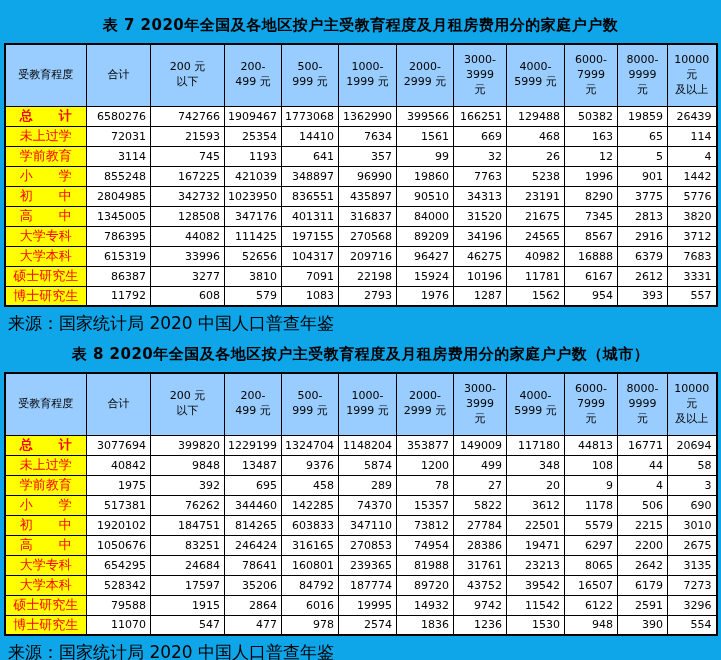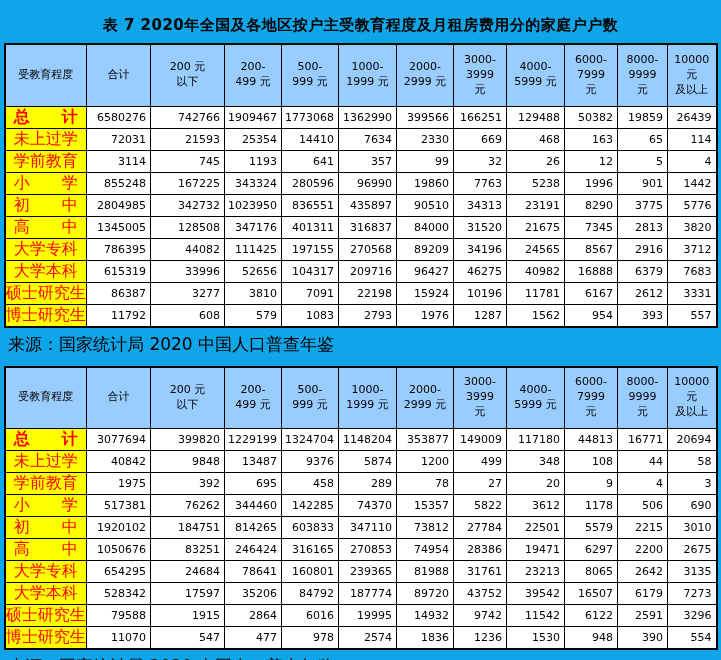--- a/index.html
+++ b/index.html
@@ -43,21 +43,21 @@
     vertical-align: middle;
     white-space: pre-line;
     line-height: 1.35;
     padding: 0 1px;
     color: #000000;
   }
   tbody tr { height: 20px; }
   tbody th.row-label {
     background: var(--label-bg, #FFFF00);
     color: var(--label-text, #FF0000);
-    font-size: 16px;
+    font-size: 13px;
     font-weight: normal;
     text-align: center;
     vertical-align: middle;
     white-space: pre;
     padding: 0;
   }
   tbody th.row-label.emphasis { font-weight: bold; }
   tbody td {
     font-size: 11px;
     text-align: right;
@@ -125,21 +125,21 @@
             <td>19859</td>
             <td>26439</td>
           </tr>
           <tr>
             <th class="row-label">未上过学</th>
             <td>72031</td>
             <td>21593</td>
             <td>25354</td>
             <td>14410</td>
             <td>7634</td>
-            <td>2330</td>
+            <td>1561</td>
             <td>669</td>
             <td>468</td>
             <td>163</td>
             <td>65</td>
             <td>114</td>
           </tr>
           <tr>
             <th class="row-label">学前教育</th>
             <td>3114</td>
             <td>745</td>
@@ -150,22 +150,22 @@
             <td>32</td>
             <td>26</td>
             <td>12</td>
             <td>5</td>
             <td>4</td>
           </tr>
           <tr>
             <th class="row-label">小　　学</th>
             <td>855248</td>
             <td>167225</td>
-            <td>343324</td>
-            <td>280596</td>
+            <td>421039</td>
+            <td>348897</td>
             <td>96990</td>
             <td>19860</td>
             <td>7763</td>
             <td>5238</td>
             <td>1996</td>
             <td>901</td>
             <td>1442</td>
           </tr>
           <tr>
             <th class="row-label">初　　中</th>
@@ -250,20 +250,21 @@
             <td>954</td>
             <td>393</td>
             <td>557</td>
           </tr>
         </tbody>
     </table>
     <p class="source-note">来源：国家统计局 2020 中国人口普查年鉴</p>
   </section>
 
   <section class="table-block">
+    <h2 class="table-title">表 8 2020年全国及各地区按户主受教育程度及月租房费用分的家庭户户数（城市）</h2>
     <table class="data-table">
       <thead>
           <tr>
             <th style="width: 82px;">受教育程度</th>
             <th style="width: 64px;">合计</th>
             <th style="width: 74px;">200 元
 以下</th>
             <th style="width: 57px;">200-
 499 元</th>
             <th style="width: 57px;">500-

